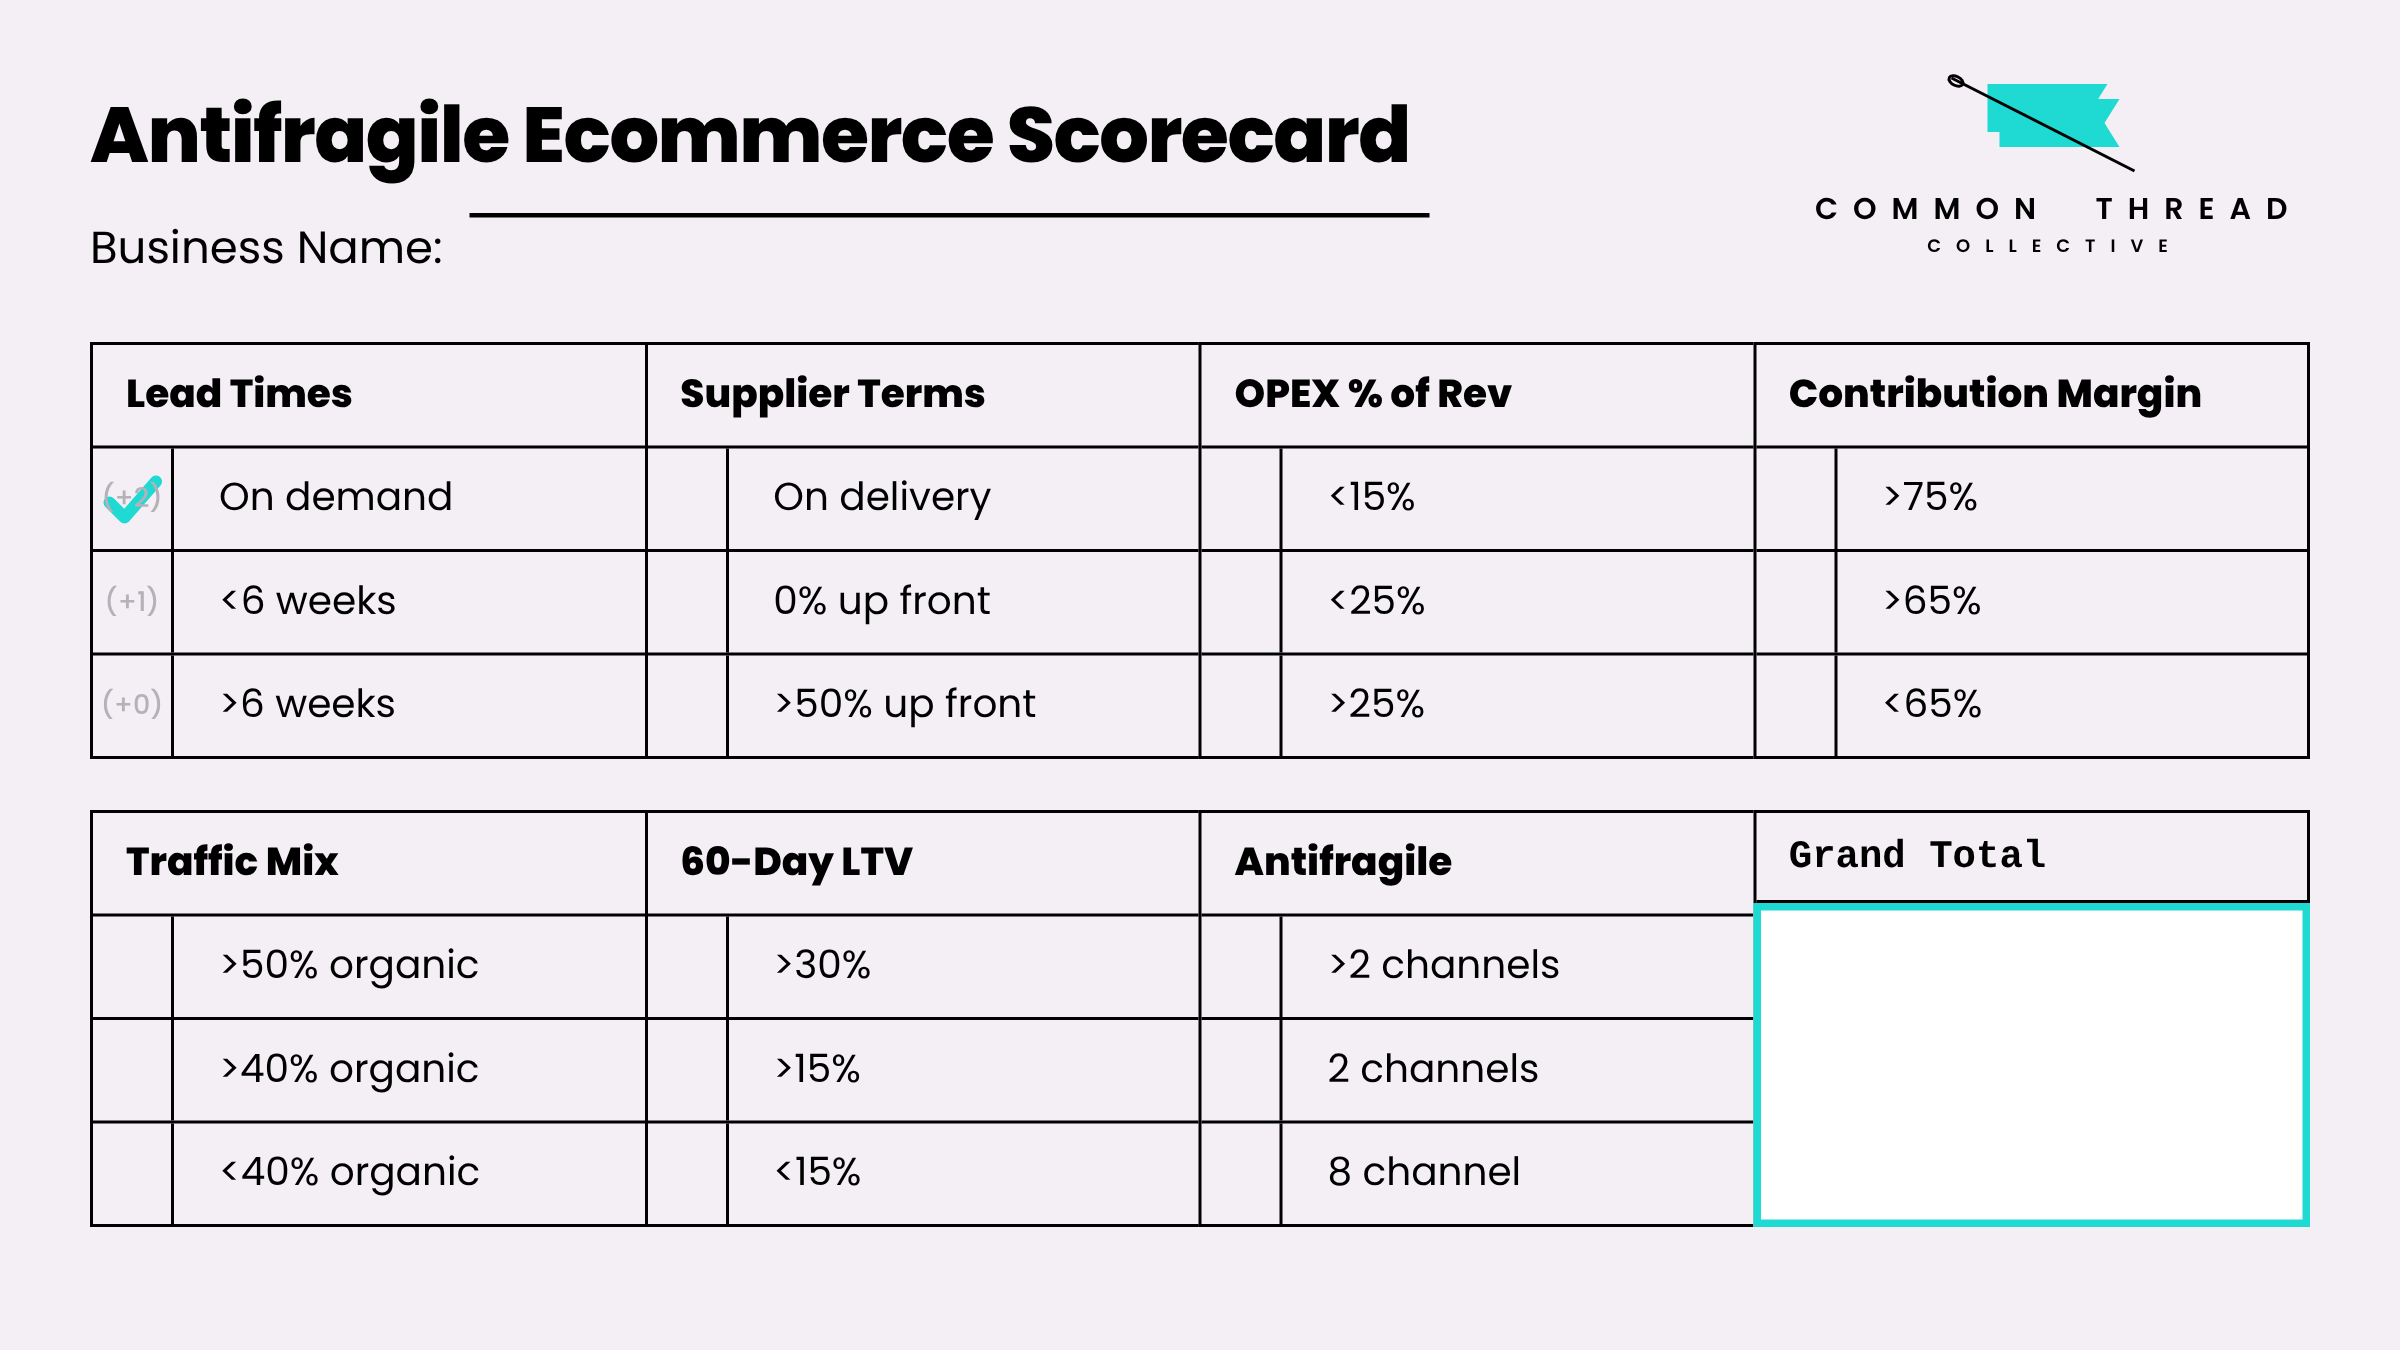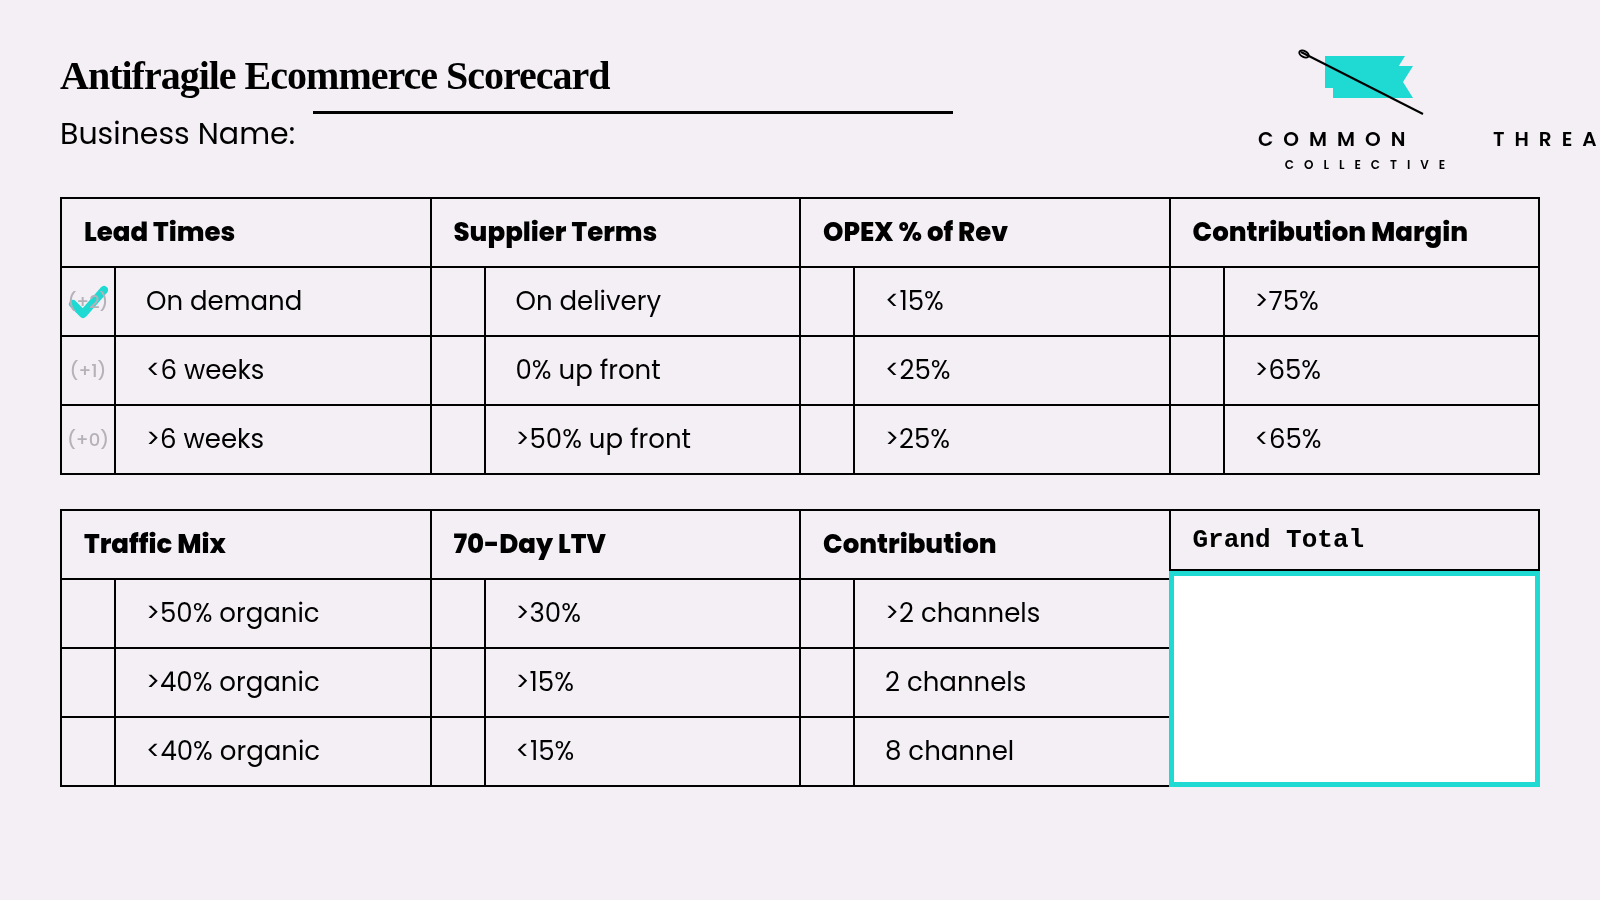--- a/index.html
+++ b/index.html
@@ -13,44 +13,43 @@
   html,body{margin:0;padding:0;}
   body{
     width:1600px;height:900px;
     background:var(--bg);
     font-family:"Poppins","Segoe UI",Arial,Helvetica,sans-serif;
     color:var(--ink);
     padding:50px 60px 60px 60px;
     position:relative;
   }
   h1{
-    font-size:40px;
+    font-size:52px;
     font-weight:800;
     letter-spacing:-1px;
     margin:2px 0 12px 0;
-    font-family:Liberation Serif, serif;
   }
   .bizline{
     display:flex;align-items:flex-start;gap:18px;
     font-size:30px;font-weight:400;
     margin-bottom:40px;
   }
   .bizline .line{
     flex:0 0 640px;height:0;border-bottom:3px solid var(--ink);
     margin-bottom:6px;
   }
   
   .logo{
     position:absolute;top:48px;right:70px;
     width:320px;text-align:center;
     font-weight:600;
   }
   .logo svg{display:block;margin:0 auto 6px auto;}
   .logo .line1{font-size:20px;letter-spacing:10px;}
-  .logo .line1 .spaced{letter-spacing:10px;margin-left:48px;}
+  .logo .line1 .spaced{letter-spacing:10px;}
   .logo .line2{font-size:12px;letter-spacing:10px;margin-top:2px;}
   
   .row{
     display:flex;gap:0;width:100%;
     margin-bottom:34px;
   }
   .row:last-child{margin-bottom:0;}
   .block{
     flex:1 1 0;
     border:2px solid var(--ink);
@@ -217,37 +216,37 @@
         <div class="score"></div>
         <div class="val">&gt;40% organic</div>
       </div>
     <div class="option">
         <div class="score"></div>
         <div class="val">&lt;40% organic</div>
       </div>
   </div>
 
   <div class="block">
-    <div class="hdr">70-Day LTV</div>
+    <div class="hdr">60-Day LTV</div>
     <div class="option">
         <div class="score"></div>
         <div class="val">&gt;30%</div>
       </div>
     <div class="option">
         <div class="score"></div>
         <div class="val">&gt;15%</div>
       </div>
     <div class="option">
         <div class="score"></div>
         <div class="val">&lt;15%</div>
       </div>
   </div>
 
   <div class="block">
-    <div class="hdr">Contribution</div>
+    <div class="hdr">Antifragile</div>
     <div class="option">
         <div class="score"></div>
         <div class="val">&gt;2 channels</div>
       </div>
     <div class="option">
         <div class="score"></div>
         <div class="val">2 channels</div>
       </div>
     <div class="option">
         <div class="score"></div>

